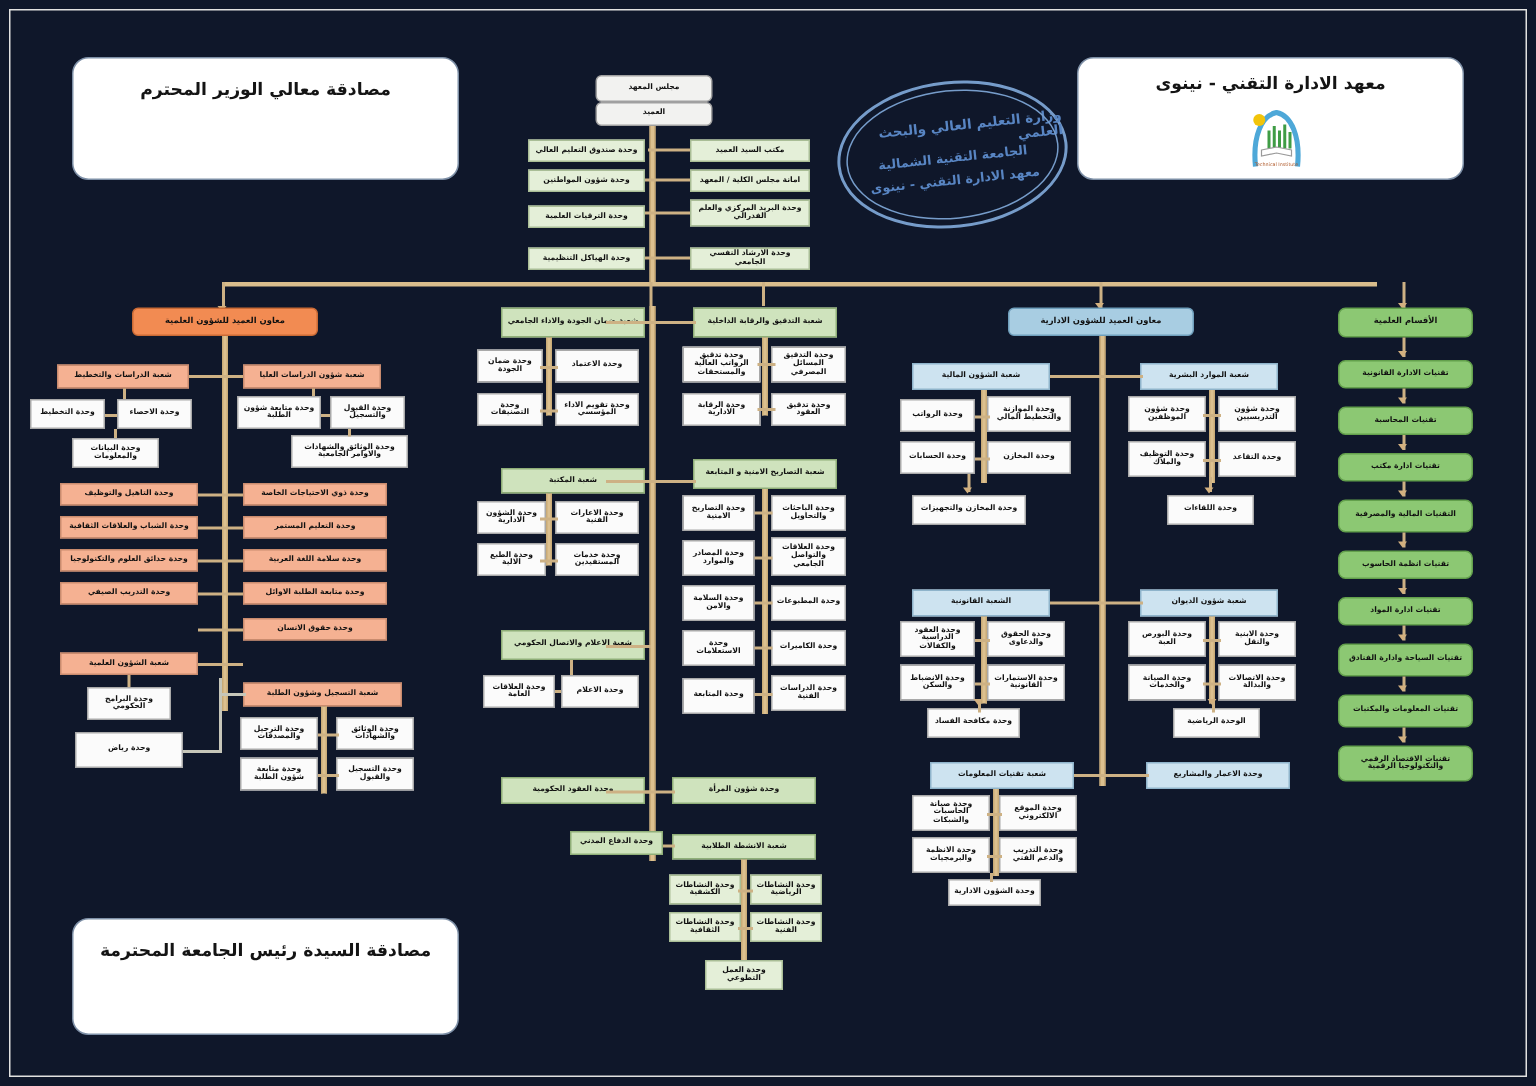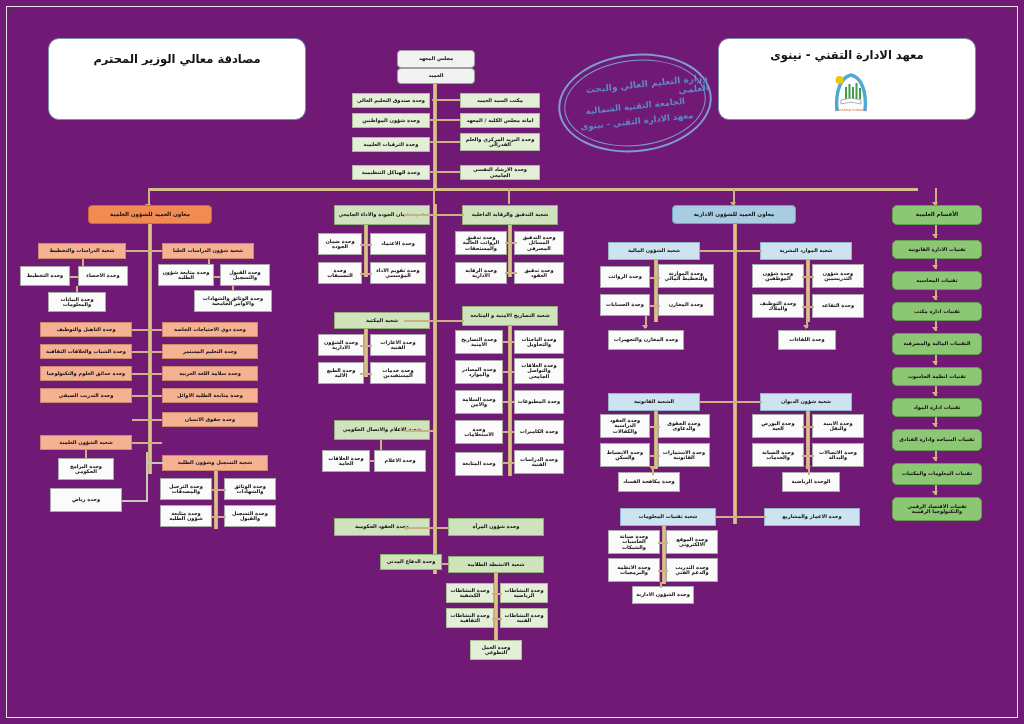--- a/index.html
+++ b/index.html
@@ -6,21 +6,21 @@
   html,body{margin:0;padding:0;}
   body{
     width:1024px;height:724px;
     background:#ffffff;
     font-family:"DejaVu Sans","Liberation Sans",sans-serif;
     overflow:hidden;
     position:relative;
   }
   #sheet{
     position:absolute;inset:0;
-    background:#701a75;
+    background:#0f172a;
   }
   
   .paper-edge{
     position:absolute;left:6px;top:6px;right:6px;bottom:6px;
     border:1px solid #e2e2e0;
     pointer-events:none;
   }
 
   .node{
     position:absolute;
@@ -112,20 +112,23 @@
           <rect x="21.5" y="17" width="2" height="15"></rect>
         <rect x="25" y="20" width="2" height="12"></rect>
           <rect x="28.5" y="16" width="2" height="16"></rect>
         <rect x="32" y="21" width="2" height="11"></rect>
       </g>
       <path d="M14 33 L24 31 L34 33 L34 37 L24 35 L14 37 Z" fill="#fff" stroke="#9a9a9a" stroke-width=".8"></path>
       <text x="24" y="43.5" font-size="3.2" fill="#b05a2a" text-anchor="middle">Technical Institute</text>
     </svg>
   </div>
 
+  <div class="panel" style="left:48px;top:612px;width:258px;height:78px;">
+    <span>مصادقة السيدة رئيس الجامعة المحترمة</span>
+  </div>
 
 
   <div class="stamp" style="left:558px;top:54px;width:150px;height:94px;">
     <div class="inner"></div>
     <div class="l1">وزارة التعليم العالي والبحث العلمي</div>
     <div class="l2">الجامعة التقنية الشمالية</div>
     <div class="l3">معهد الادارة التقني - نينوى</div>
   </div>
 
   <div class="ln v spine" style="left:433px;top:80px;height:110px;"></div>

